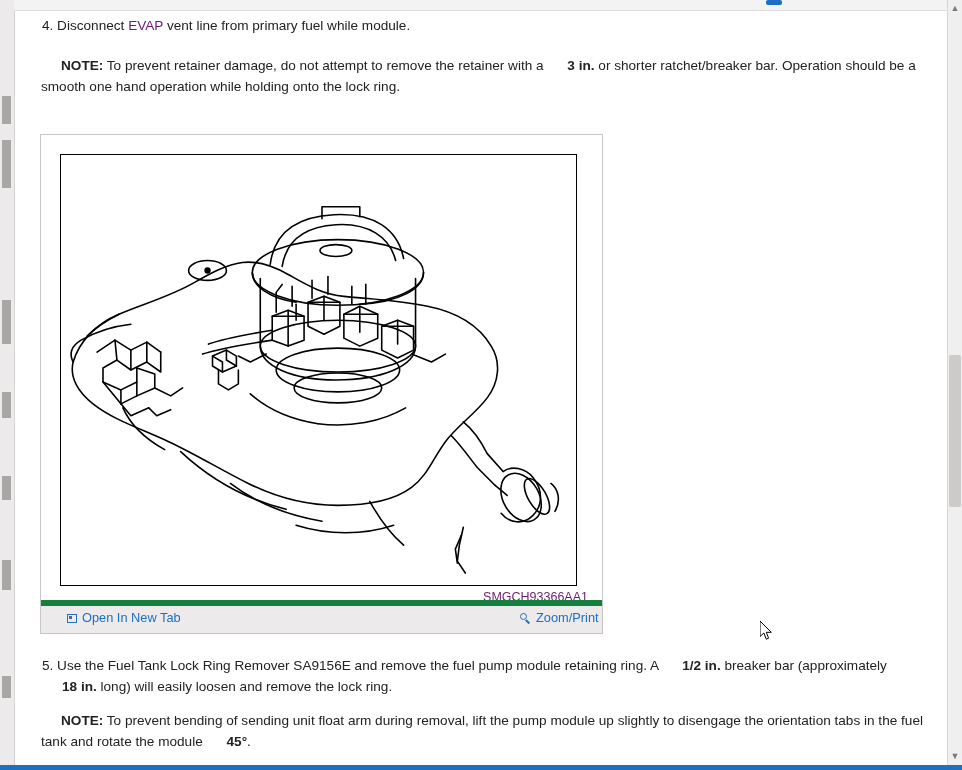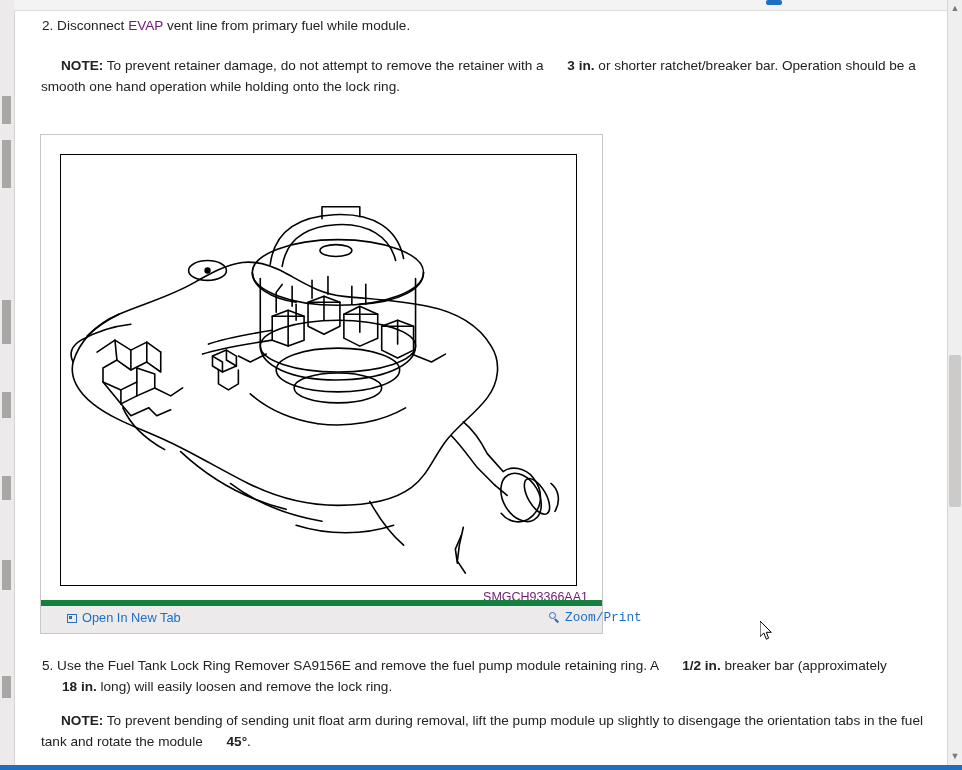--- a/index.html
+++ b/index.html
@@ -177,21 +177,21 @@
   }
   .fig-tool {
     position: absolute;
     top: 4px;
     font-size: 12.8px;
     color: #1a6fc9;
     cursor: pointer;
     white-space: nowrap;
   }
   .tool-open { left: 26px; }
-  .tool-zoom { left: 508px; font-family: Liberation Mono, monospace; }
+  .tool-zoom { left: 479px; }
 
   .boxicon {
     display: inline-block;
     width: 10px;
     height: 9px;
     border: 1.4px solid #2b6fb8;
     position: relative;
     top: 1px;
     margin-right: 5px;
     box-sizing: border-box;
@@ -267,21 +267,21 @@
     <div class="tick" style="top:560px;height:30px;"></div>
     <div class="tick" style="top:676px;height:22px;"></div>
   </div>
 
   <div class="top-strip">
     <div class="blue-dot"></div>
   </div>
 
   <div id="content">
 
-    <p class="para step"><span>2. Disconnect </span><a class="link" href="#">EVAP</a><span> vent line from primary fuel while module.</span></p>
+    <p class="para step"><span>4. Disconnect </span><a class="link" href="#">EVAP</a><span> vent line from primary fuel while module.</span></p>
 
     <p class="para note note-1"><span class="b">NOTE:</span><span> To prevent retainer damage, do not attempt to remove the retainer with a </span><span class="b">3 in.</span><span> or shorter ratchet/breaker bar. Operation should be a smooth one hand operation while holding onto the lock ring.</span></p>
 
     <div class="figure-box">
 
       <div class="figure-inner">
         <svg viewBox="0 0 517 432" width="515" height="430">
           <g fill="none" stroke="#000000" stroke-width="1.6" stroke-linejoin="round" stroke-linecap="round">
 
             <path d="M12 208 C18 188 34 170 58 160 C84 149 110 142 134 128 C150 119 166 110 182 108

